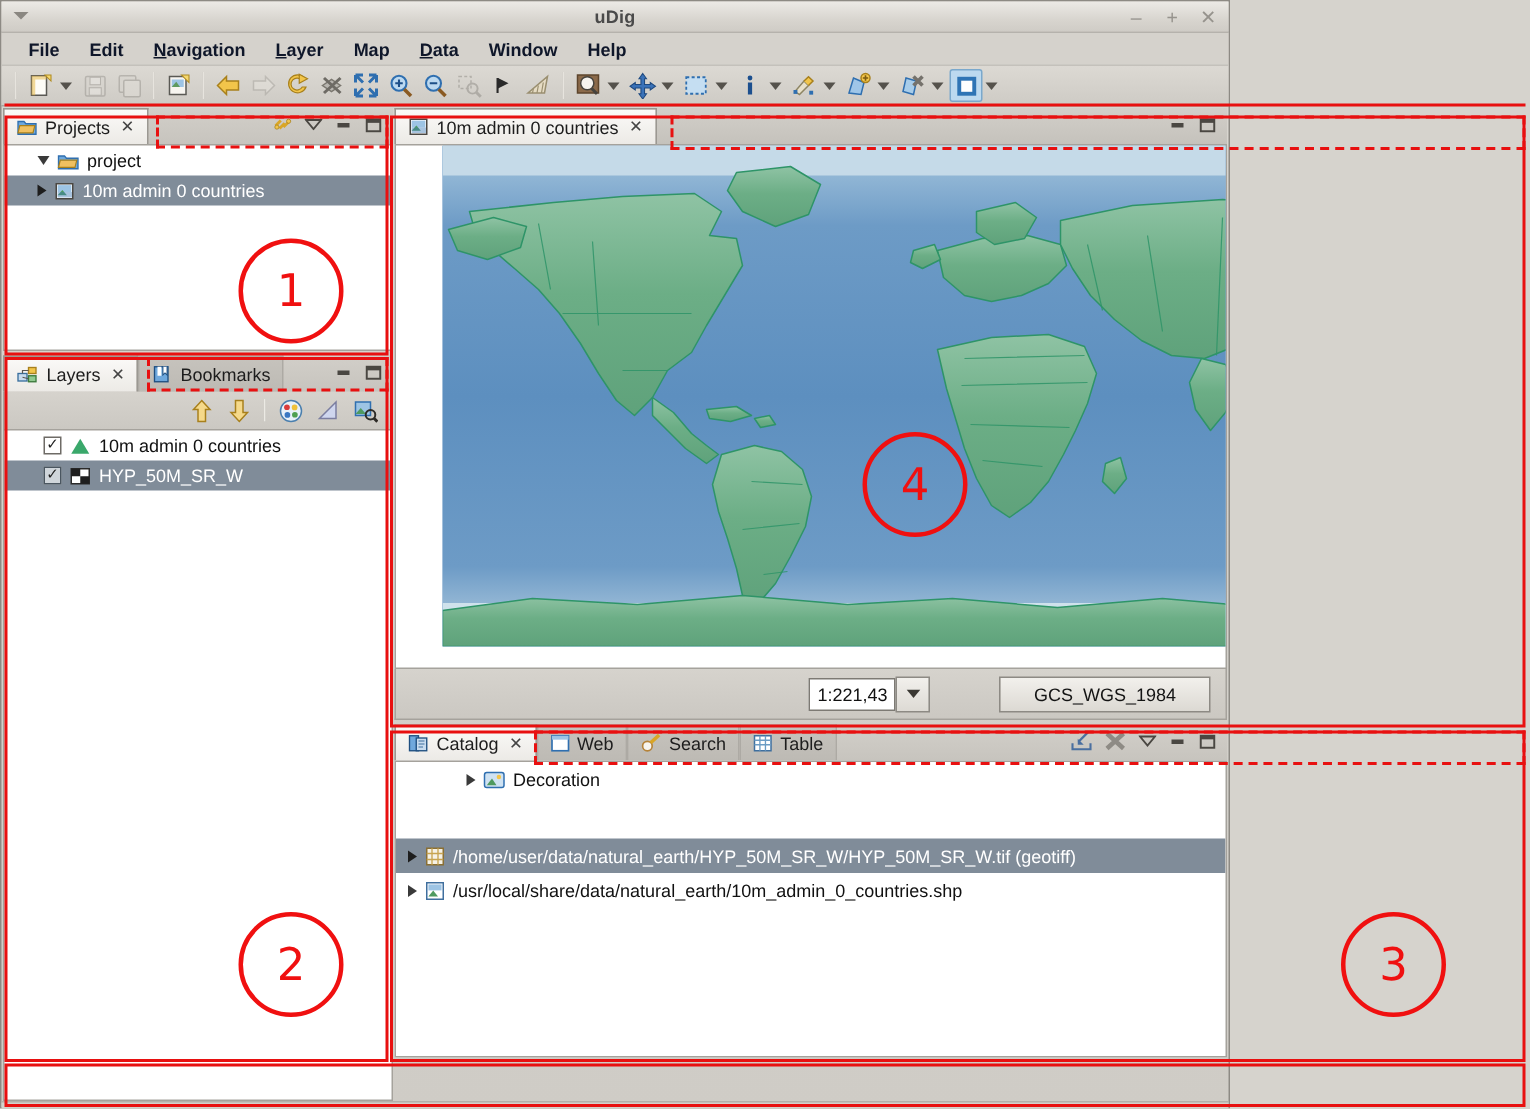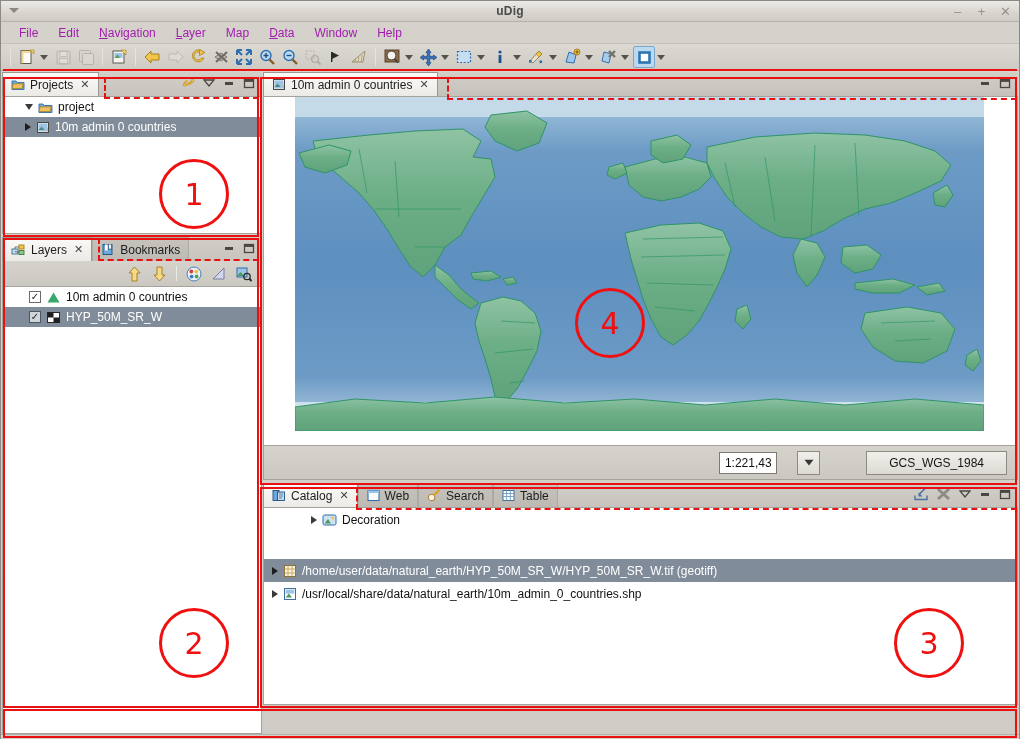--- a/index.html
+++ b/index.html
@@ -6,21 +6,21 @@
   html, body {
     margin: 0; padding: 0;
     width: 1020px; height: 739px;
     overflow: hidden;
     font-family: "Liberation Sans", sans-serif;
     font-size: 12px;
     background: #d6d3cd;
   }
   #app {
     position: relative;
-    width: 1020px; height: 739px;
+    width: 820px; height: 739px;
     background: linear-gradient(#d9d6d0, #cfccc6);
     border: 1px solid #8d8a84;
   }
 
   
   .titlebar {
     position: relative;
     height: 21px;
     background: linear-gradient(#eceae6, #d8d5cf 60%, #cfccc6);
     border-bottom: 1px solid #b5b2ac;
@@ -48,22 +48,23 @@
 
   
   .menubar {
     height: 22px;
     background: #d5d2cc;
     display: flex; align-items: center;
     padding-left: 8px;
     border-bottom: 1px solid #c4c1bb;
   }
   .menu-item {
-    padding: 2px 10px; font-size: 12px; color: #a21caf;
+    padding: 2px 10px; font-size: 12px; color: #0f172a;
     cursor: default;
+    font-weight: bold;
   }
   .menu-item u { text-decoration: underline; }
 
   
   .toolbar {
     height: 27px;
     background: linear-gradient(#dcd9d3, #cecbc5);
     display: flex; align-items: center;
     padding-left: 5px;
     border-bottom: 1px solid #a9a6a0;
@@ -747,21 +748,21 @@
               </g>
 
               <g opacity=".18">
                 <rect x="0" y="0" width="689" height="334" fill="none"></rect>
               </g>
             </svg>
           </div>
         </div>
 
         <div class="map-statusrow">
-          <div style="display:flex;align-items:center;gap:20px;">
+          <div style="display:flex;align-items:center;">
             <div class="scale-box">
               <span>1:221,43</span>
             </div>
             <div class="scale-drop">
               <svg width="10" height="7" viewBox="0 0 10 7">
                   <polygon points="0.5,0.8 9.5,0.8 5,6.4" fill="#3a3832"></polygon>
                 </svg>
             </div>
           </div>
           <div class="crs-btn">

